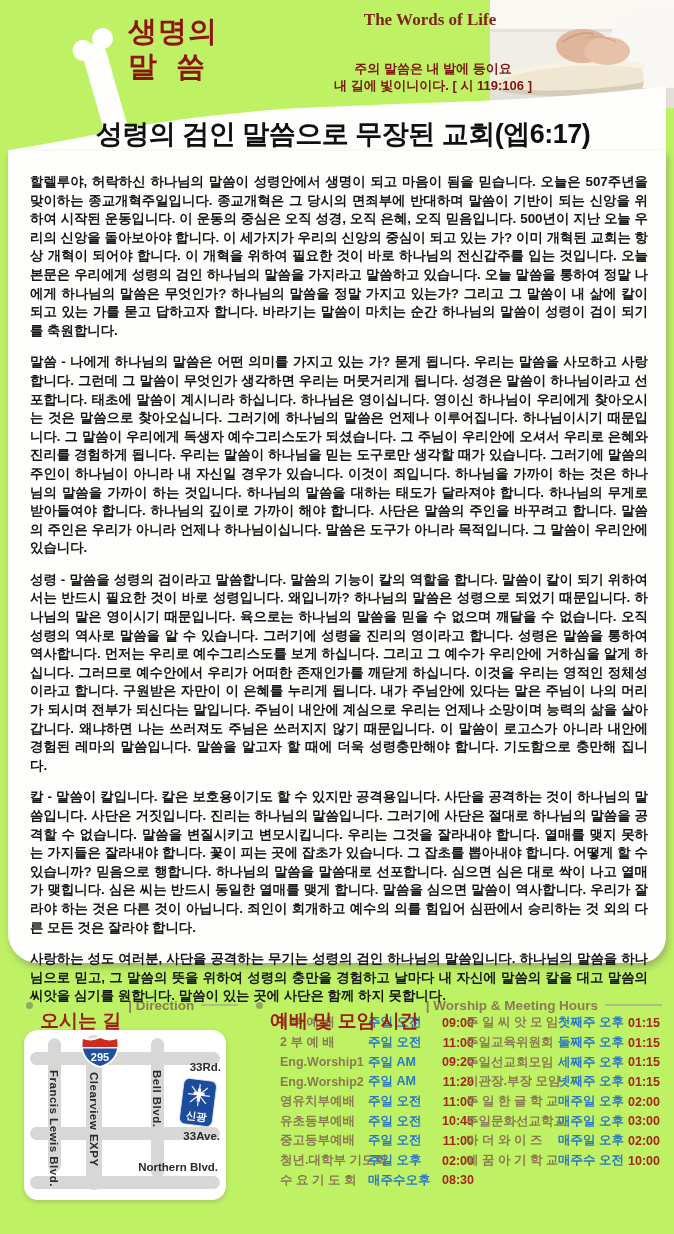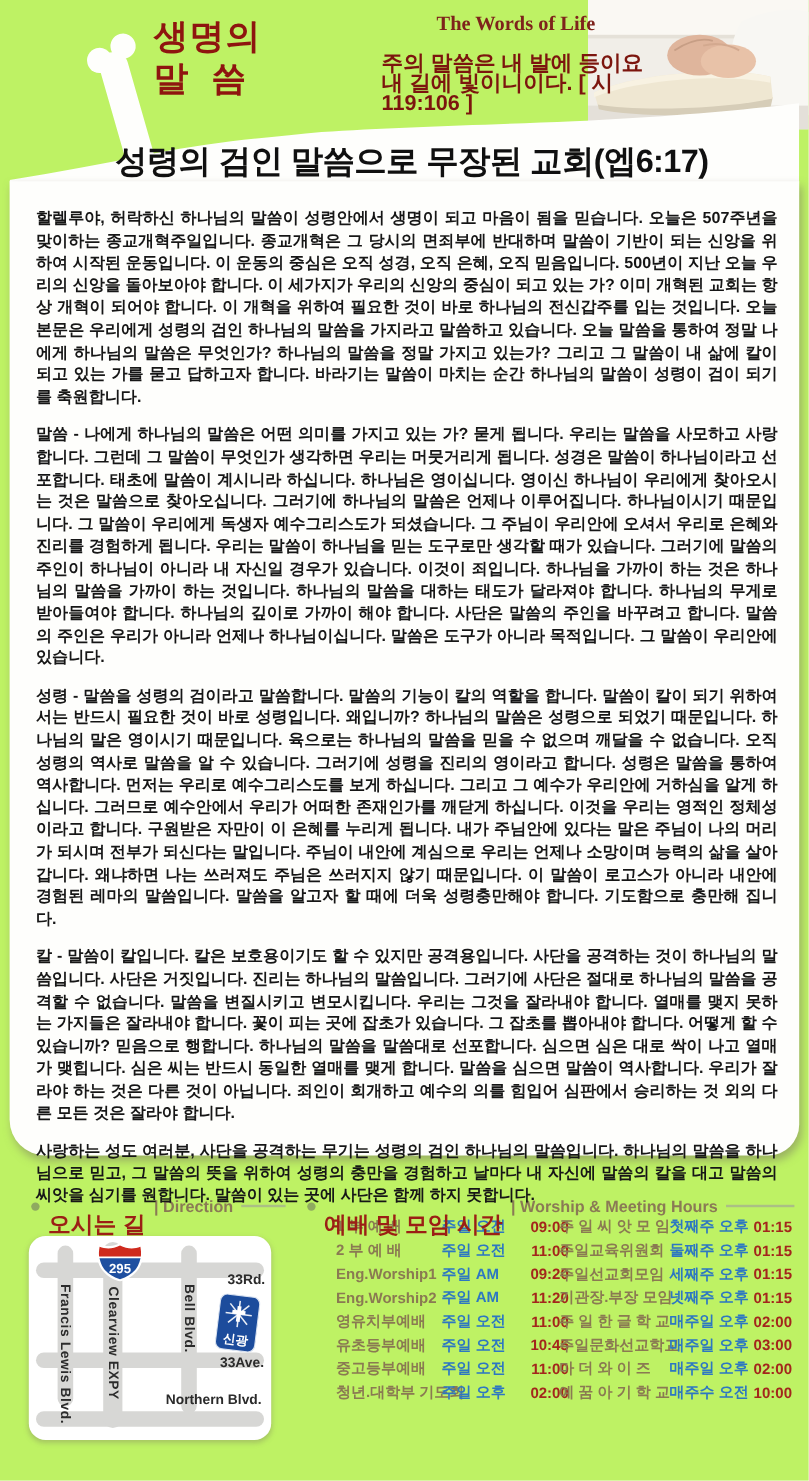--- a/index.html
+++ b/index.html
@@ -5,22 +5,22 @@
   html,body{margin:0;padding:0;}
   body{font-family:"Liberation Sans","DejaVu Sans",sans-serif;}
   #page{position:relative;width:674px;height:1234px;background:#bef264;overflow:hidden;text-decoration:underline;}
 
   
   .logo{position:absolute;left:128px;top:14px;color:#8E150F;font-weight:800;
         font-size:29px;line-height:35px;letter-spacing:1px;z-index:6;white-space:pre;}
   .words-of-life{position:absolute;left:340px;top:10px;width:180px;text-align:center;
         font-family:"Liberation Serif","DejaVu Serif",serif;font-weight:700;
         font-size:17px;color:#7E231B;z-index:6;}
-  .verse{position:absolute;left:318px;top:44px;width:230px;
-        font-size:18px;font-weight:800;color:#7C150E;line-height:17px;z-index:6;}
+  .verse{position:absolute;left:318px;top:60px;width:230px;text-align:center;
+        font-size:13px;font-weight:800;color:#7C150E;line-height:17px;z-index:6;}
   .photo{position:absolute;right:0;top:0;width:184px;height:108px;z-index:1;}
 
   .wave{position:absolute;left:8px;top:20px;width:658px;height:132px;z-index:2;}
 
   
   .panel{position:absolute;left:8px;top:151px;width:658px;height:812px;background:#FEFEFC;
          border-radius:0 0 26px 30px;box-shadow:2px 4px 7px rgba(120,115,95,.5);z-index:2;}
   .sermon-title{position:absolute;left:0;right:0;top:116px;text-align:center;z-index:5;
          font-size:27px;font-weight:800;color:#101010;letter-spacing:-0.5px;padding-left:12px;}
   .paras{position:absolute;left:30px;right:26px;top:173px;z-index:5;}
@@ -184,20 +184,25 @@
       <div class="srow">
     <span class="sname">중고등부예배</span>
     <span class="swhen">주일 오전</span>
     <span class="stime">11:00</span>
   </div>
       <div class="srow">
     <span class="sname">청년.대학부 기도회</span>
     <span class="swhen">주일 오후</span>
     <span class="stime">02:00</span>
   </div>
+      <div class="srow">
+    <span class="sname">수 요 기 도 회</span>
+    <span class="swhen">매주수오후</span>
+    <span class="stime">08:30</span>
+  </div>
     </div>
   <div id="sched-right" class="sched-col">
       <div class="srow">
     <span class="sname">주 일 씨 앗 모 임</span>
     <span class="swhen">첫째주 오후</span>
     <span class="stime">01:15</span>
   </div>
       <div class="srow">
     <span class="sname">주일교육위원회</span>
     <span class="swhen">둘째주 오후</span>

